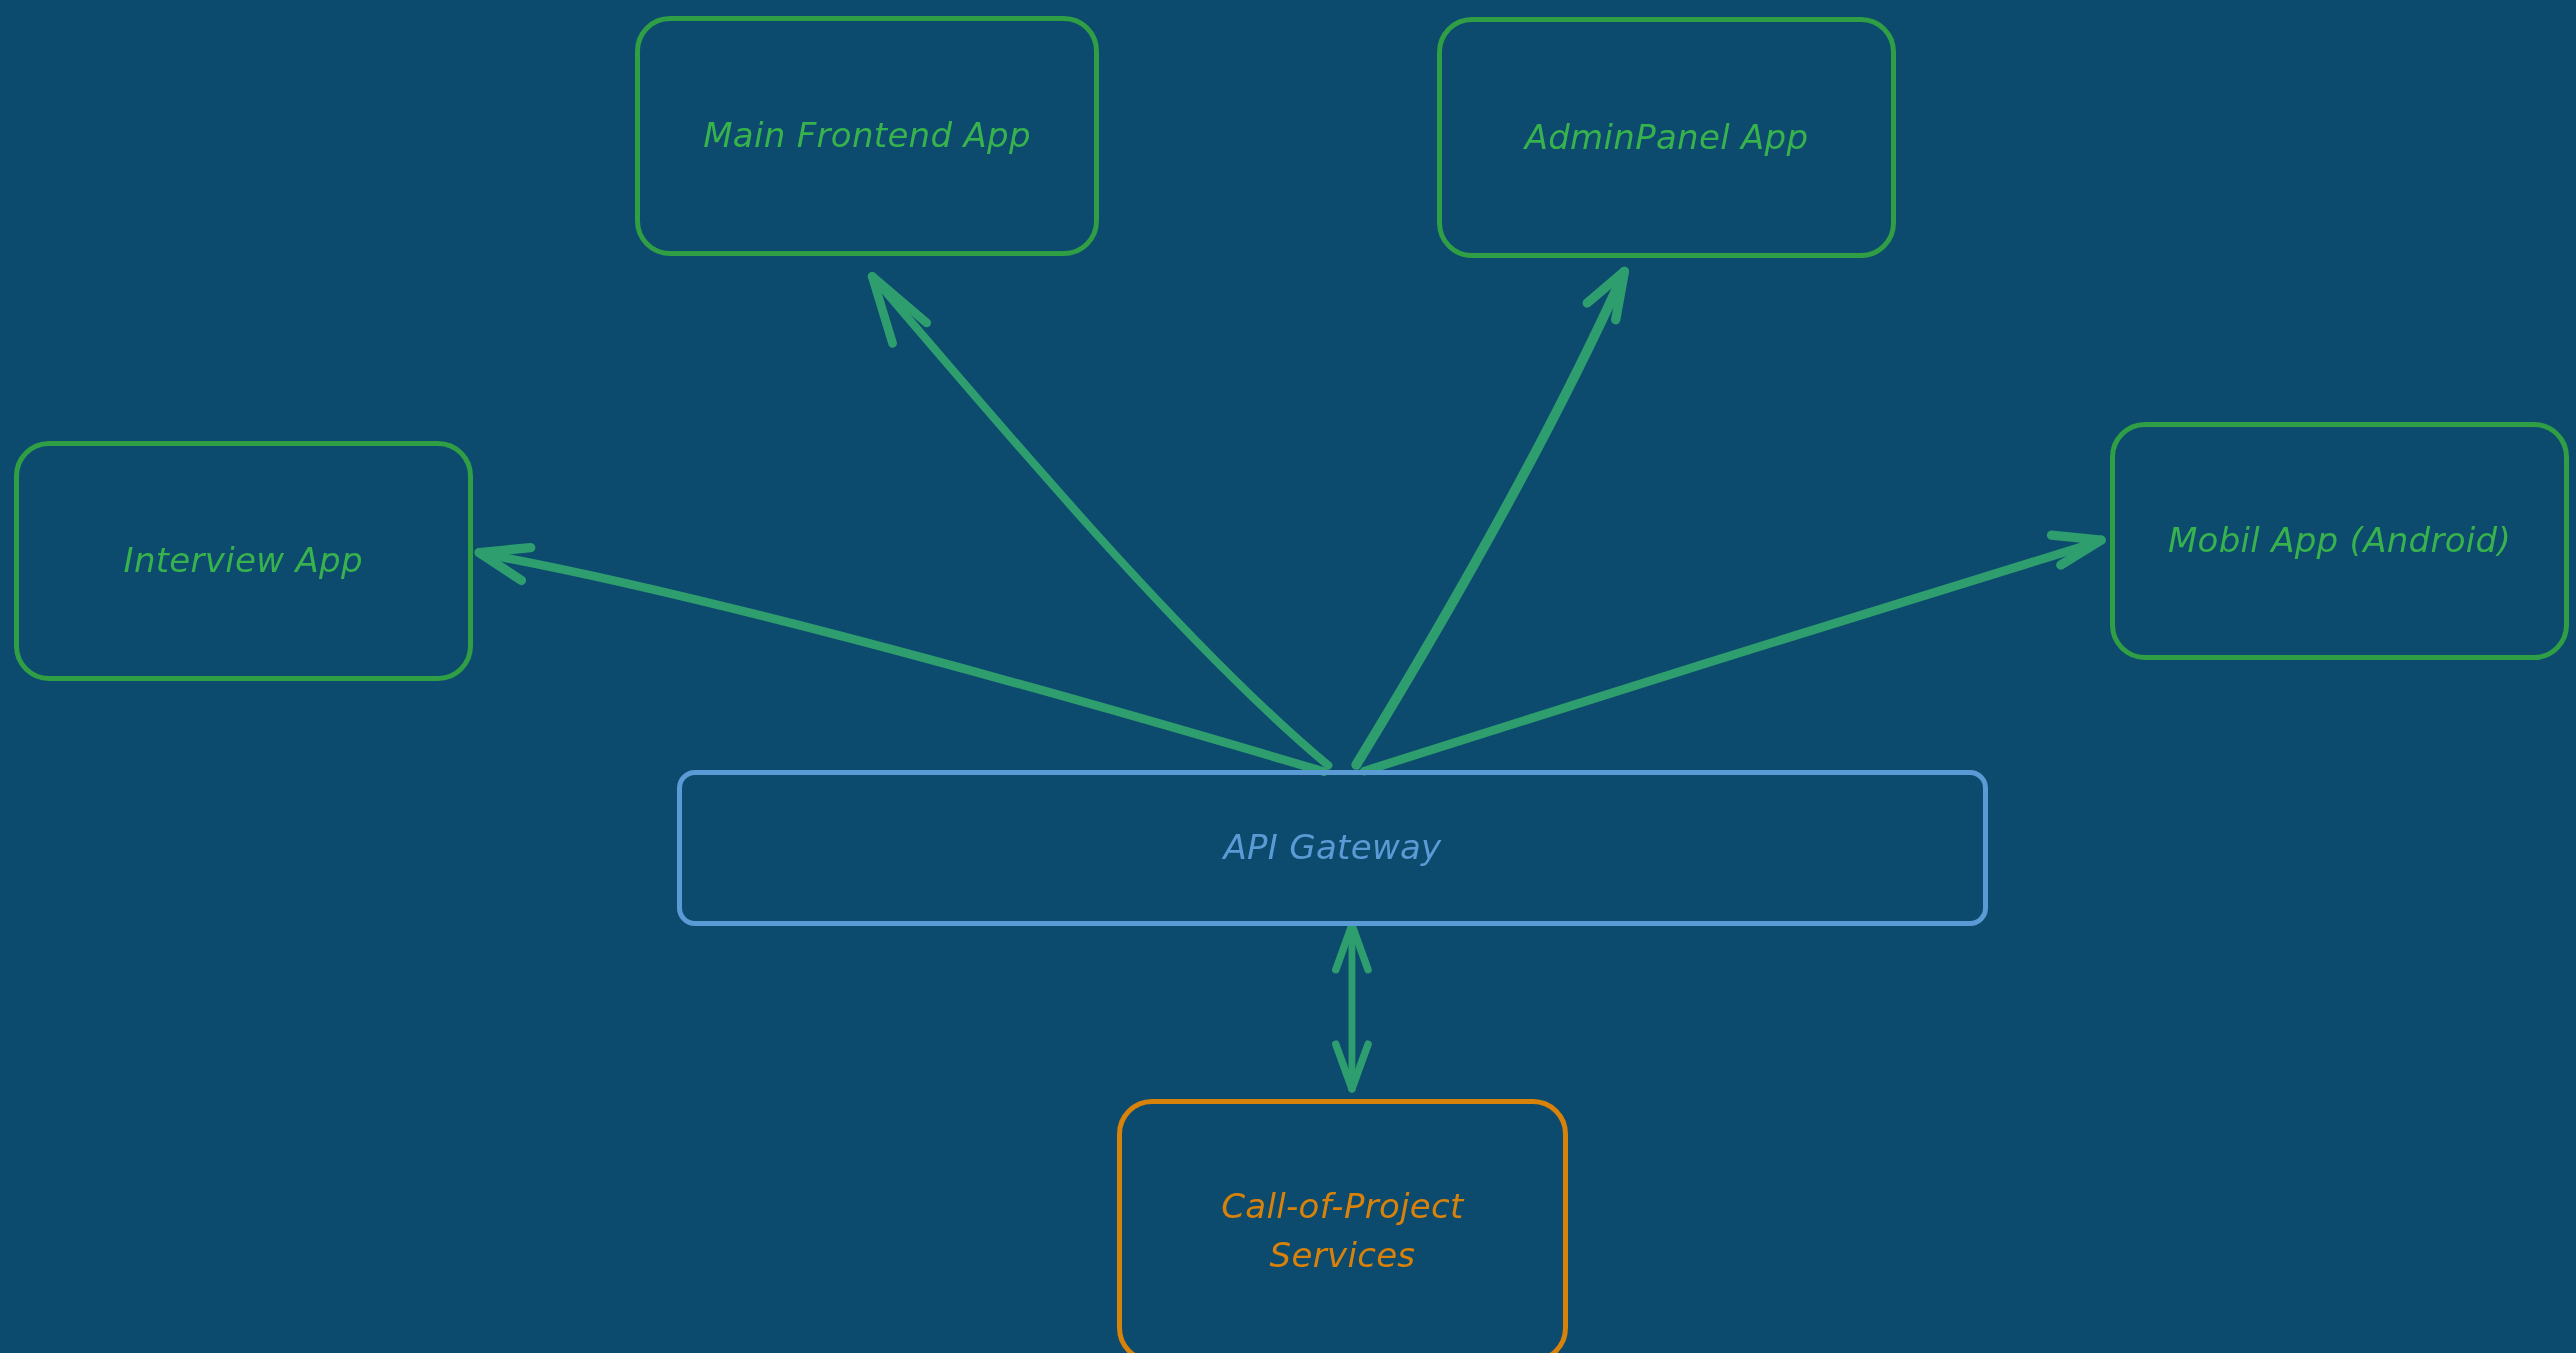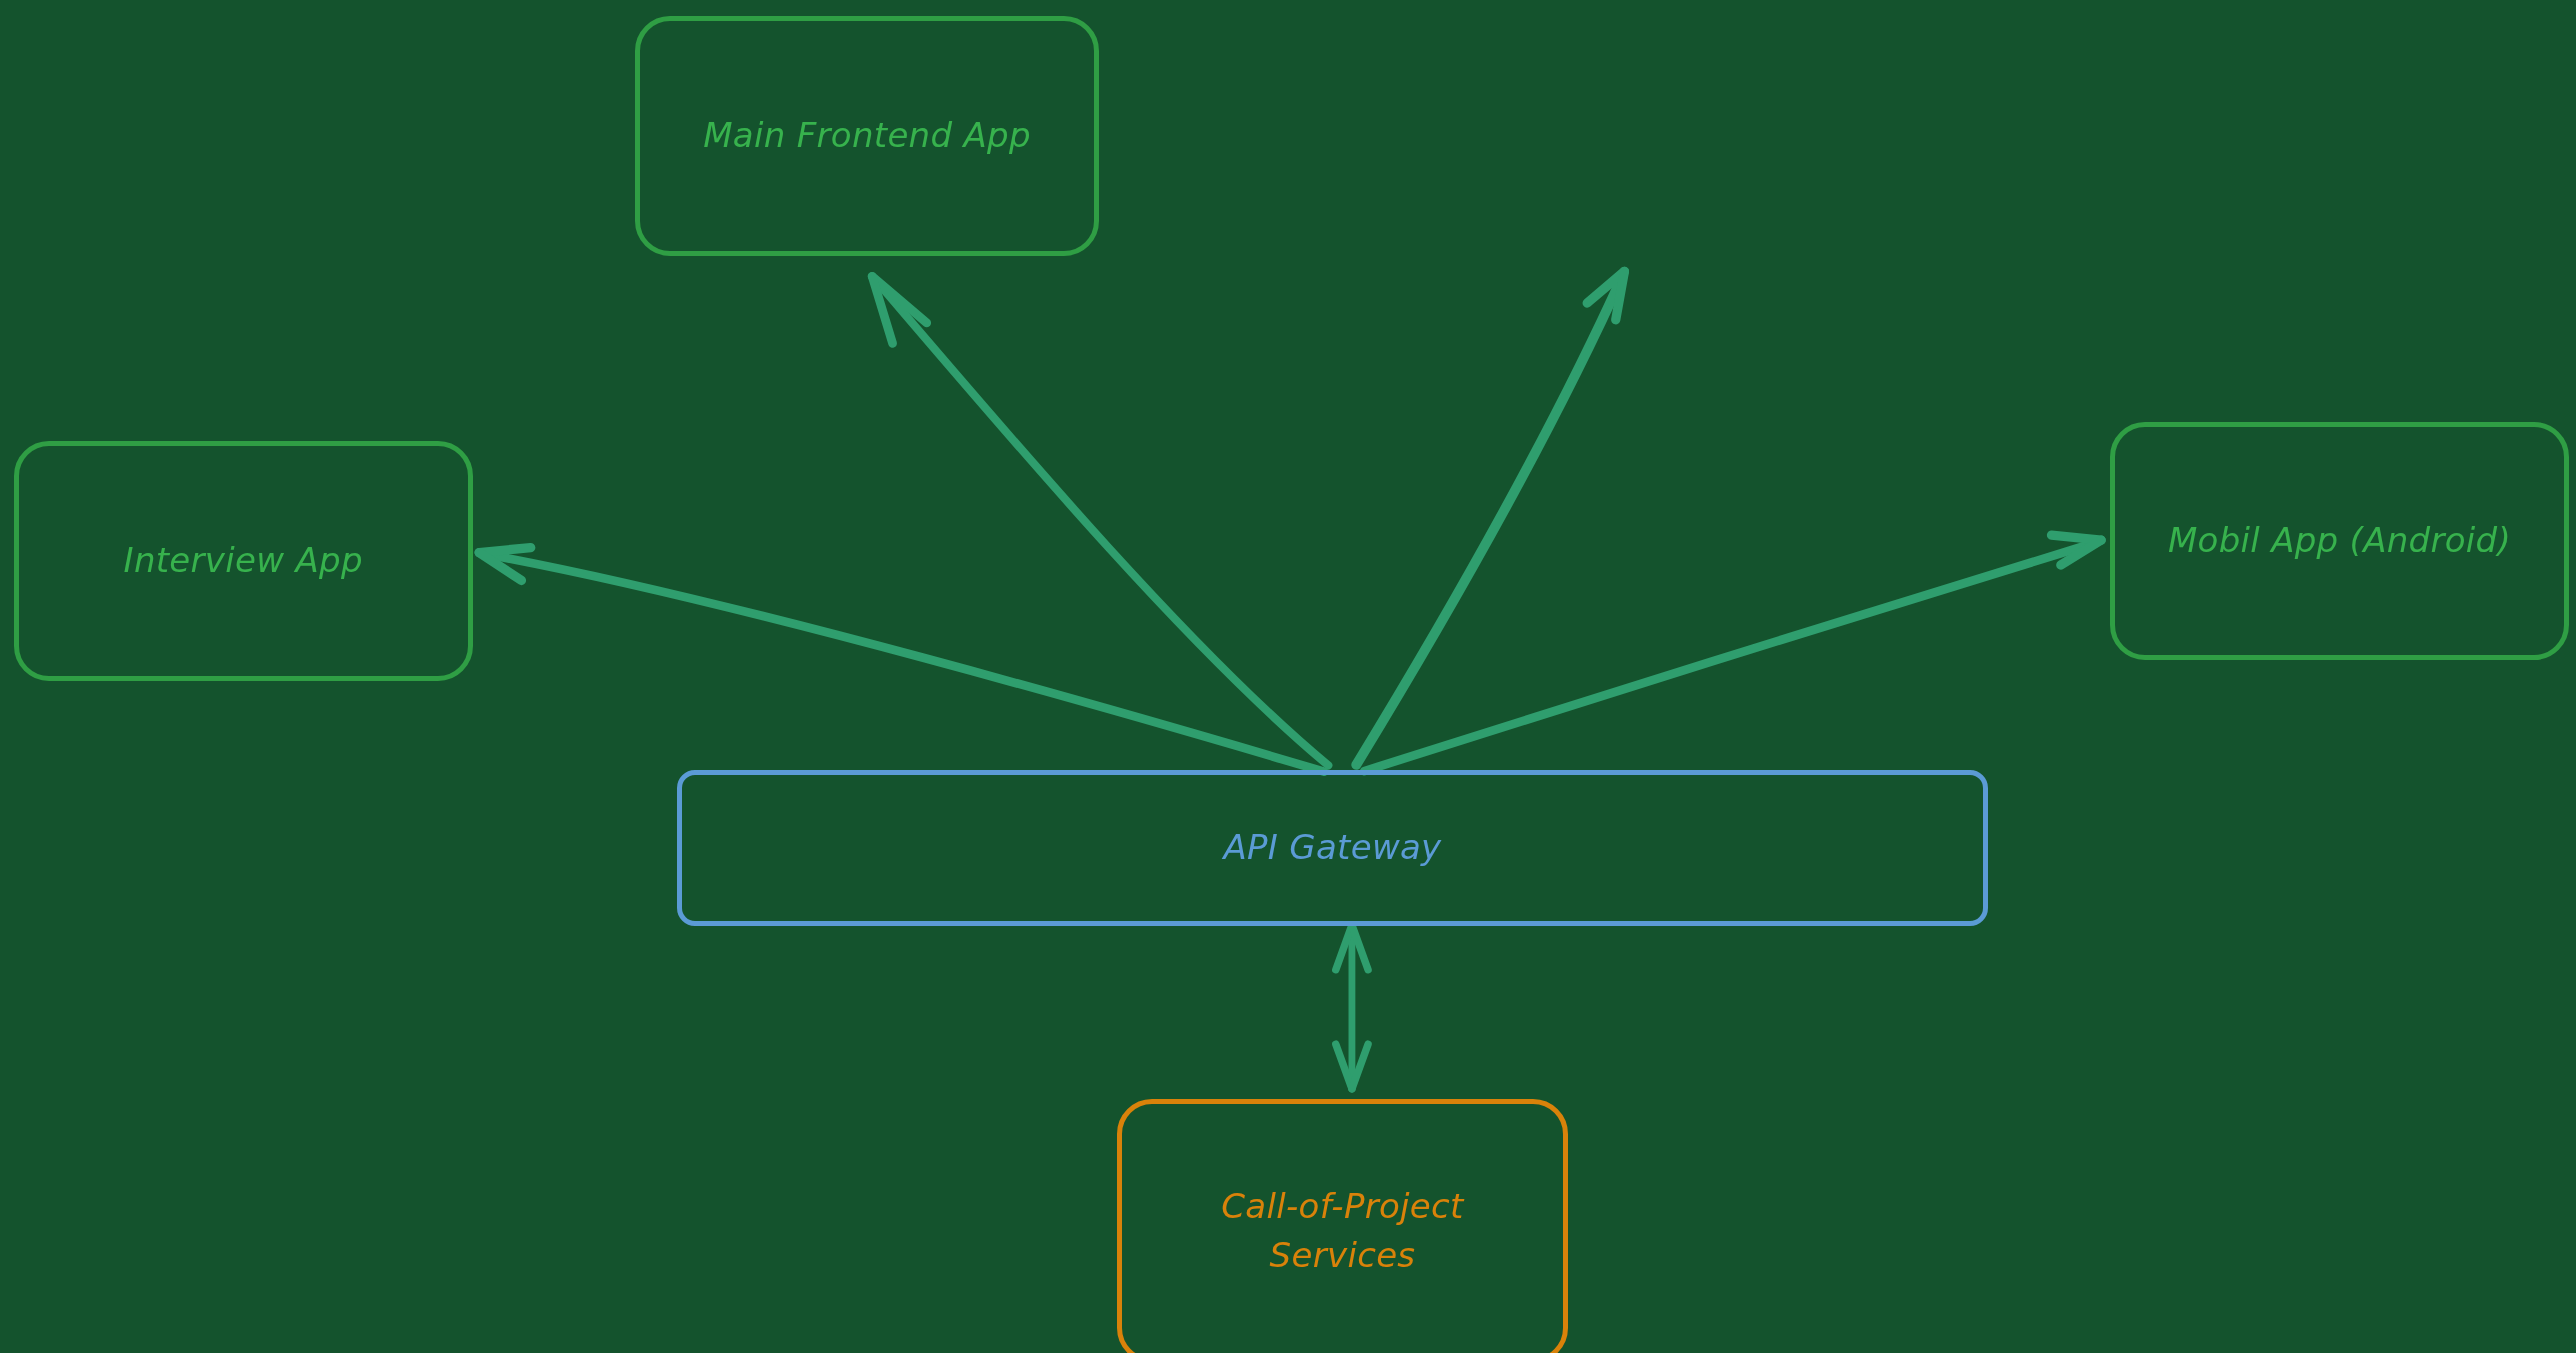--- a/index.html
+++ b/index.html
@@ -5,21 +5,21 @@
   html, body {
     margin: 0; padding: 0;
     background: #121212;
     width: 2576px; height: 1354px;
     overflow: hidden;
     font-family: "DejaVu Sans", sans-serif;
   }
   #canvas {
     position: relative;
     width: 2576px; height: 1354px;
-    background: #14532d;
+    background: #0c4a6e;
   }
   #edge-layer {
     position: absolute;
     left: 0; top: 0;
     width: 2576px; height: 1354px;
     pointer-events: none;
   }
   .node {
     position: absolute;
     box-sizing: border-box;
@@ -104,20 +104,23 @@
         <path d="M 2178 1754 L 2204 1682" stroke-width="12"></path>
       </g>
 
     </g>
   </svg>
 
   <div class="node n-green" id="n-main">
     <span class="node-label">Main Frontend App</span>
   </div>
 
+  <div class="node n-green" id="n-admin">
+    <span class="node-label">AdminPanel App</span>
+  </div>
 
   <div class="node n-green" id="n-mobile">
     <span class="node-label">Mobil App (Android)</span>
   </div>
 
   <div class="node n-green" id="n-interview">
     <span class="node-label">Interview App</span>
   </div>
 
   <div class="node n-blue" id="n-gateway">

